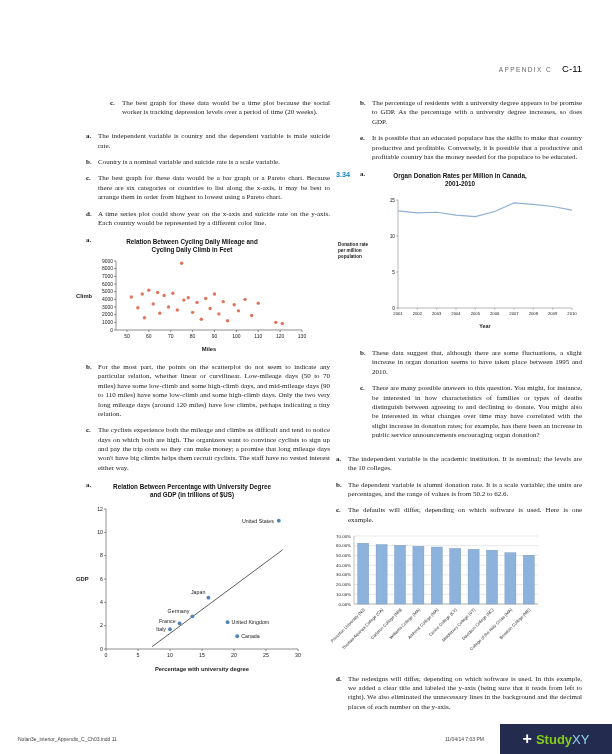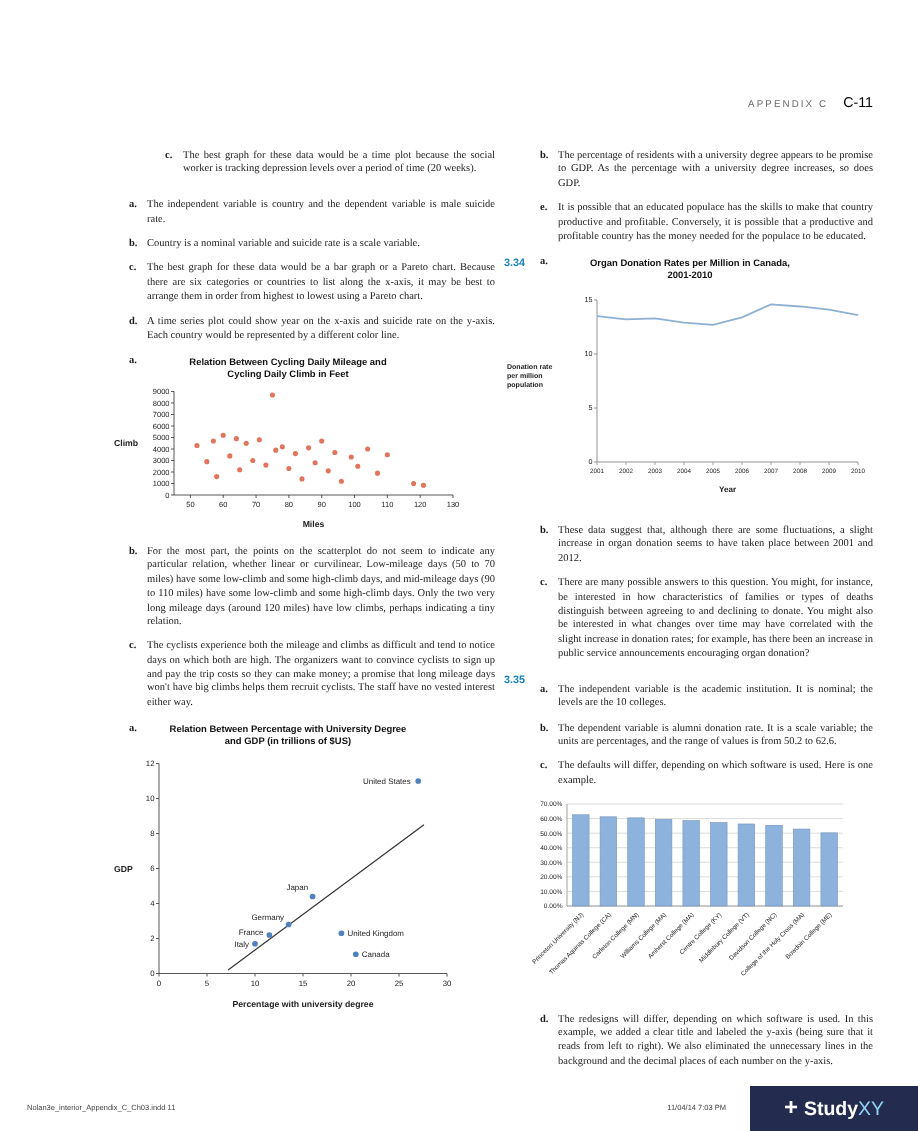--- a/index.html
+++ b/index.html
@@ -23,21 +23,21 @@
                font-weight:bold;font-size:6.3px;line-height:1.3;white-space:pre-line;margin:2px 0 2px;color:#111;}
   .chart-mount{display:block;}
   svg{overflow:visible;display:block;margin:0 auto;}
   svg text{font-family:"Liberation Sans",sans-serif;fill:#222;}
   .slug{position:absolute;font-family:"Liberation Sans",sans-serif;font-size:5px;color:#444;}
   .slug-left{left:18px;bottom:12px;}
   .slug-right{right:128px;bottom:12px;}
   .brand{position:absolute;right:0;bottom:0;width:112px;height:30px;background:#232c4e;
          display:flex;align-items:center;justify-content:center;gap:4px;font-family:"Liberation Sans",sans-serif;}
   .brand .plus{color:#ffffff;font-size:16px;font-weight:bold;line-height:1;}
-  .brand .n1{color:#ffffff;font-size:13px;font-weight:bold;}
+  .brand .n1{color:#84cc16;font-size:13px;font-weight:bold;}
   .brand .n2{color:#8fd3f4;font-size:13px;font-weight:normal;}
 </style>
 </head>
 <body>
 
 <div class="page">
 
   <div class="running-head">
     <span class="appx">APPENDIX C</span><span class="pageno">C-11</span>
   </div>
@@ -302,30 +302,29 @@
                     <text x="0" y="56" text-anchor="start" font-size="4.7" font-weight="bold">Donation rate</text>
                     <text x="0" y="62" text-anchor="start" font-size="4.7" font-weight="bold">per million</text>
                     <text x="0" y="68" text-anchor="start" font-size="4.7" font-weight="bold">population</text>
                   </svg>
                 </span>
             </div>
           </span>
         </div>
         <div class="sublist"><p class="part">
     <b class="letter">b.</b>
-    <span class="ptext">These data suggest that, although there are some fluctuations, a slight increase in organ donation seems to have taken place between 2001 and 2012.</span>
+    <span class="ptext">These data suggest that, although there are some fluctuations, a slight increase in organ donation seems to have taken place between 1995 and 2010.</span>
   </p><p class="part">
     <b class="letter">c.</b>
     <span class="ptext">There are many possible answers to this question. You might, for instance, be interested in how characteristics of families or types of deaths distinguish between agreeing to and declining to donate. You might also be interested in what changes over time may have correlated with the slight increase in donation rates; for example, has there been an increase in public service announcements encouraging organ donation?</span>
   </p></div>
       </div>
     </div>
 
     <div class="entry">
-      <span class="num">3.35</span>
       <div class="parts">
         <div class="sublist"><p class="part">
     <b class="letter">a.</b>
     <span class="ptext">The independent variable is the academic institution. It is nominal; the levels are the 10 colleges.</span>
   </p><p class="part">
     <b class="letter">b.</b>
     <span class="ptext">The dependent variable is alumni donation rate. It is a scale variable; the units are percentages, and the range of values is from 50.2 to 62.6.</span>
   </p><p class="part">
     <b class="letter">c.</b>
     <span class="ptext">The defaults will differ, depending on which software is used. Here is one example.</span>

